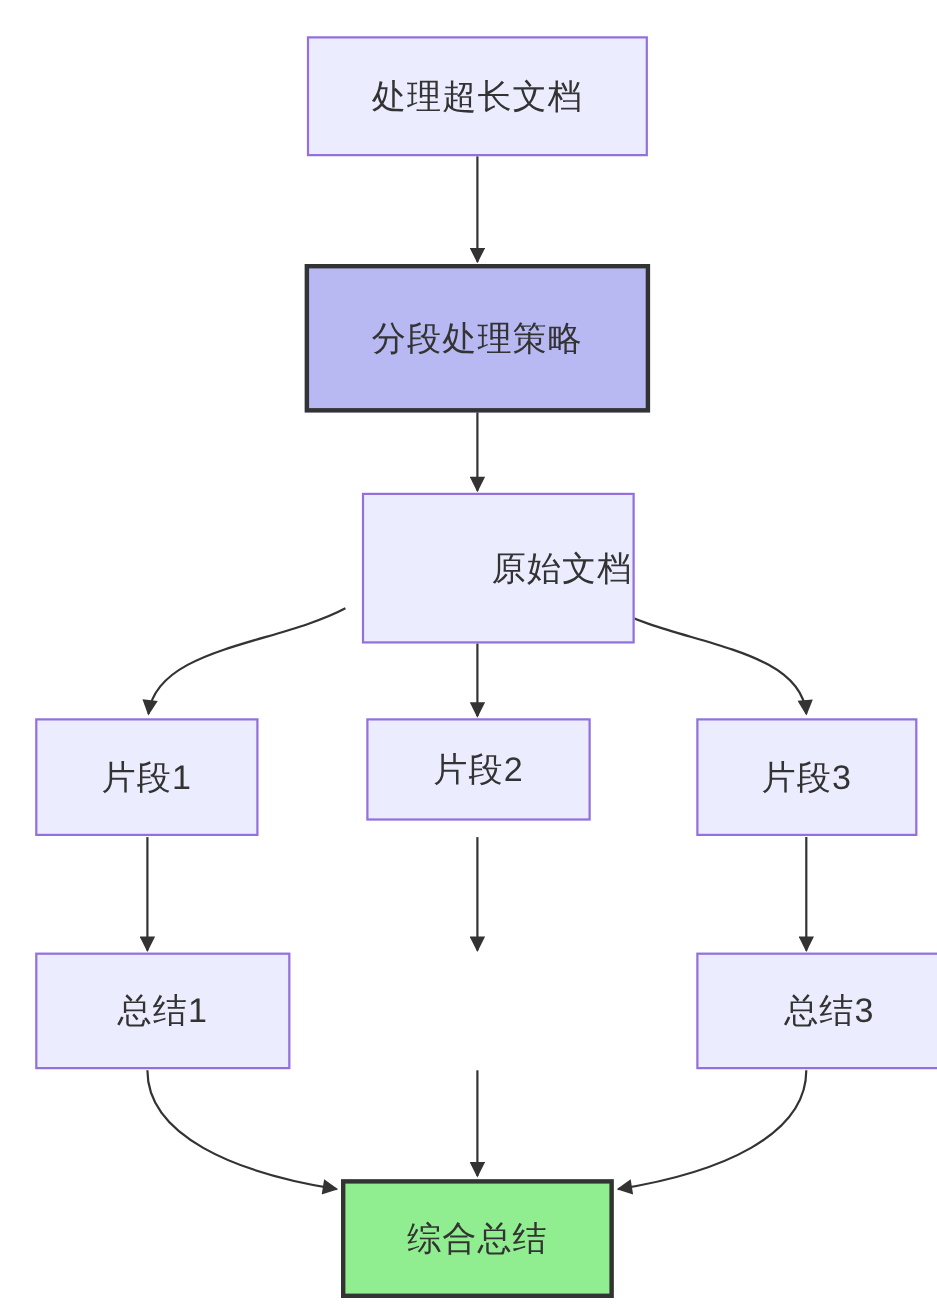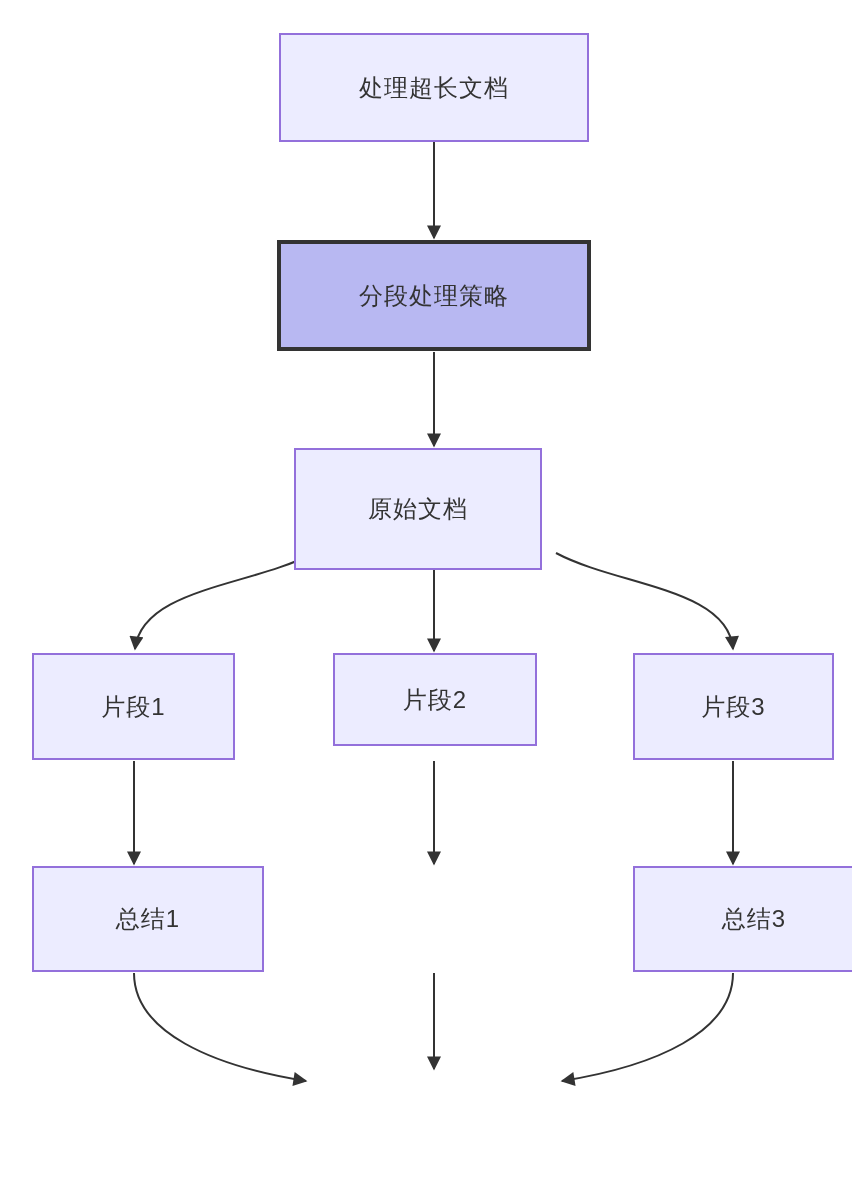--- a/index.html
+++ b/index.html
@@ -18,31 +18,31 @@
   }
   .node {
     position: absolute;
     box-sizing: border-box;
     display: flex;
     align-items: center;
     justify-content: center;
     background: #ECECFF;
     border: 2px solid #9370DB;
     color: #333333;
-    font-size: 24px;
+    font-size: 31px;
     letter-spacing: 1px;
     white-space: nowrap;
   }
   .node.emphasis { background: #B8B8F2; border: 4px solid #333333; }
   .node.success  { background: #90EE90; border: 4px solid #333333; }
 
   
   #n-doc      { left: 279px; top: 33px;   width: 310px; height: 109px; }
-  #n-strategy { left: 277px; top: 240px;  width: 314px; height: 111px; }
-  #n-original { left: 294px; top: 448px;  width: 248px; height: 122px; }
+  #n-strategy { left: 277px; top: 240px;  width: 314px; height: 135px; }
+  #n-original { left: 329px; top: 448px;  width: 248px; height: 137px; justify-content: flex-end; }
   #n-chunk1   { left: 32px;  top: 653px;  width: 203px; height: 107px; }
   #n-chunk2   { left: 333px; top: 653px;  width: 204px; height: 93px; }
   #n-chunk3   { left: 633px; top: 653px;  width: 201px; height: 107px; }
   #n-summary1 { left: 32px;  top: 866px;  width: 232px; height: 106px; }
   #n-summary2 { left: 333px; top: 866px;  width: 204px; height: 106px; }
   #n-summary3 { left: 633px; top: 866px;  width: 242px; height: 106px; }
   #n-final    { left: 310px; top: 1072px; width: 248px; height: 108px; }
 </style>
 </head>
 <body>
@@ -96,14 +96,17 @@
 
   <div class="node" id="n-summary1">
     <span>总结1</span>
   </div>
 
 
   <div class="node" id="n-summary3">
     <span>总结3</span>
   </div>
 
+  <div class="node success" id="n-final">
+    <span>综合总结</span>
+  </div>
 
 </div>
 
 </body></html>

